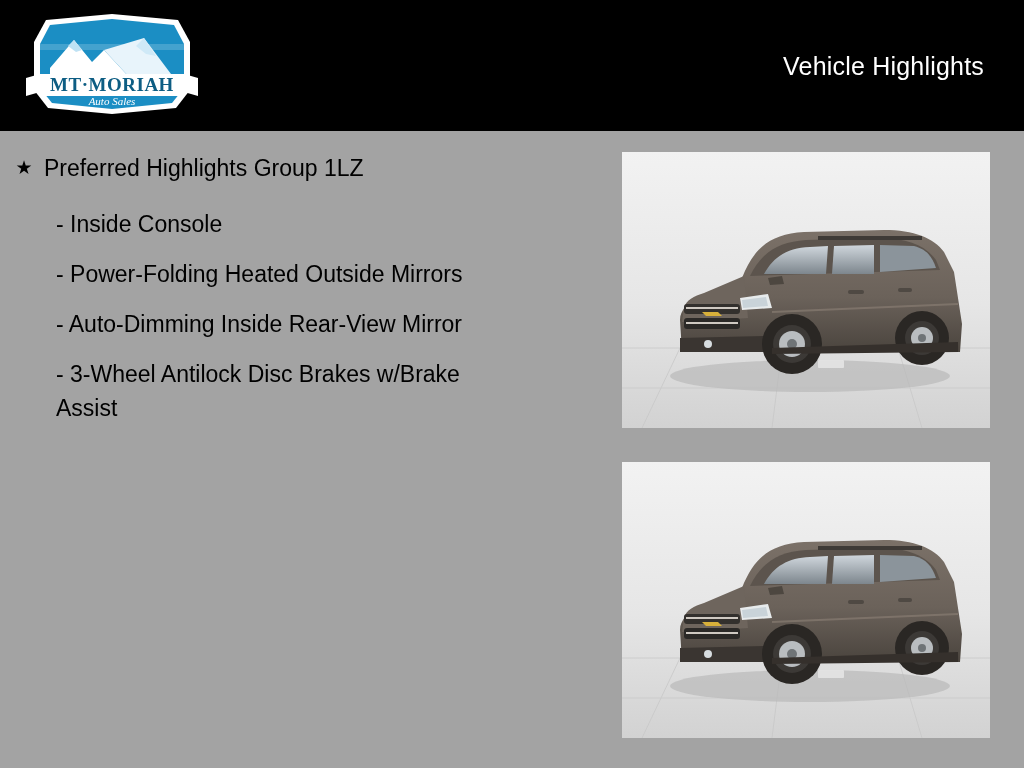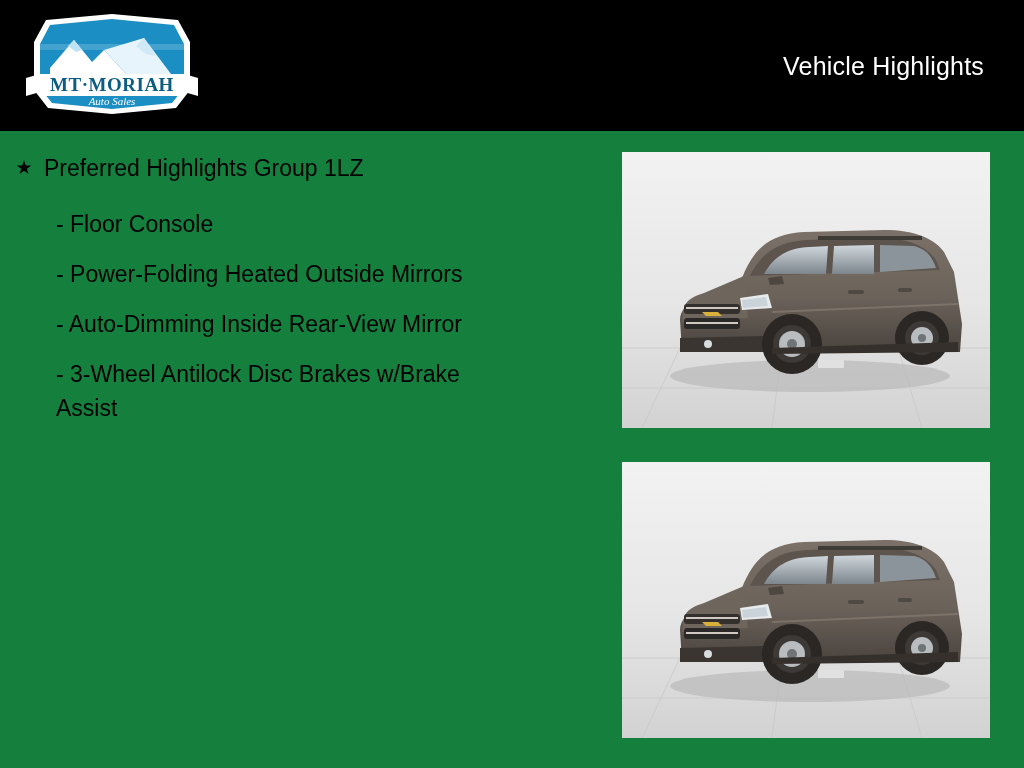--- a/index.html
+++ b/index.html
@@ -7,21 +7,21 @@
     width: 1024px;
     height: 768px;
     overflow: hidden;
     background: #ffffff;
     font-family: "Liberation Sans", sans-serif;
   }
   .page {
     position: relative;
     width: 1024px;
     height: 768px;
-    background: #15803d;
+    background: #a3a3a3;
   }
 
   
   .header {
     position: absolute;
     top: 0; left: 0;
     width: 1024px;
     height: 131px;
     background: #000000;
   }
@@ -129,21 +129,21 @@
         <path d="M182 66 L168 62 L168 80 L182 84 Z" fill="#ffffff"></path>
       </svg>
     </div>
   </div>
 
   <div class="content">
     <div class="bullet-row">
       <span class="star-icon">★</span>
       <span class="bullet-main">Preferred Highlights Group 1LZ</span>
     </div>
-    <div class="sub-item first">- Floor Console</div>
+    <div class="sub-item first">- Inside Console</div>
     <div class="sub-item">- Power-Folding Heated Outside Mirrors</div>
     <div class="sub-item">- Auto-Dimming Inside Rear-View Mirror</div>
     <div class="sub-item">- 3-Wheel Antilock Disc Brakes w/Brake Assist</div>
   </div>
 
   <div class="photo photo-1">
     <svg width="368" height="276" viewBox="0 0 368 276" xmlns="http://www.w3.org/2000/svg">
       <defs>
         <linearGradient id="bg1" x1="0" y1="0" x2="0" y2="1">
           <stop offset="0%" stop-color="#f2f2f2"></stop>

